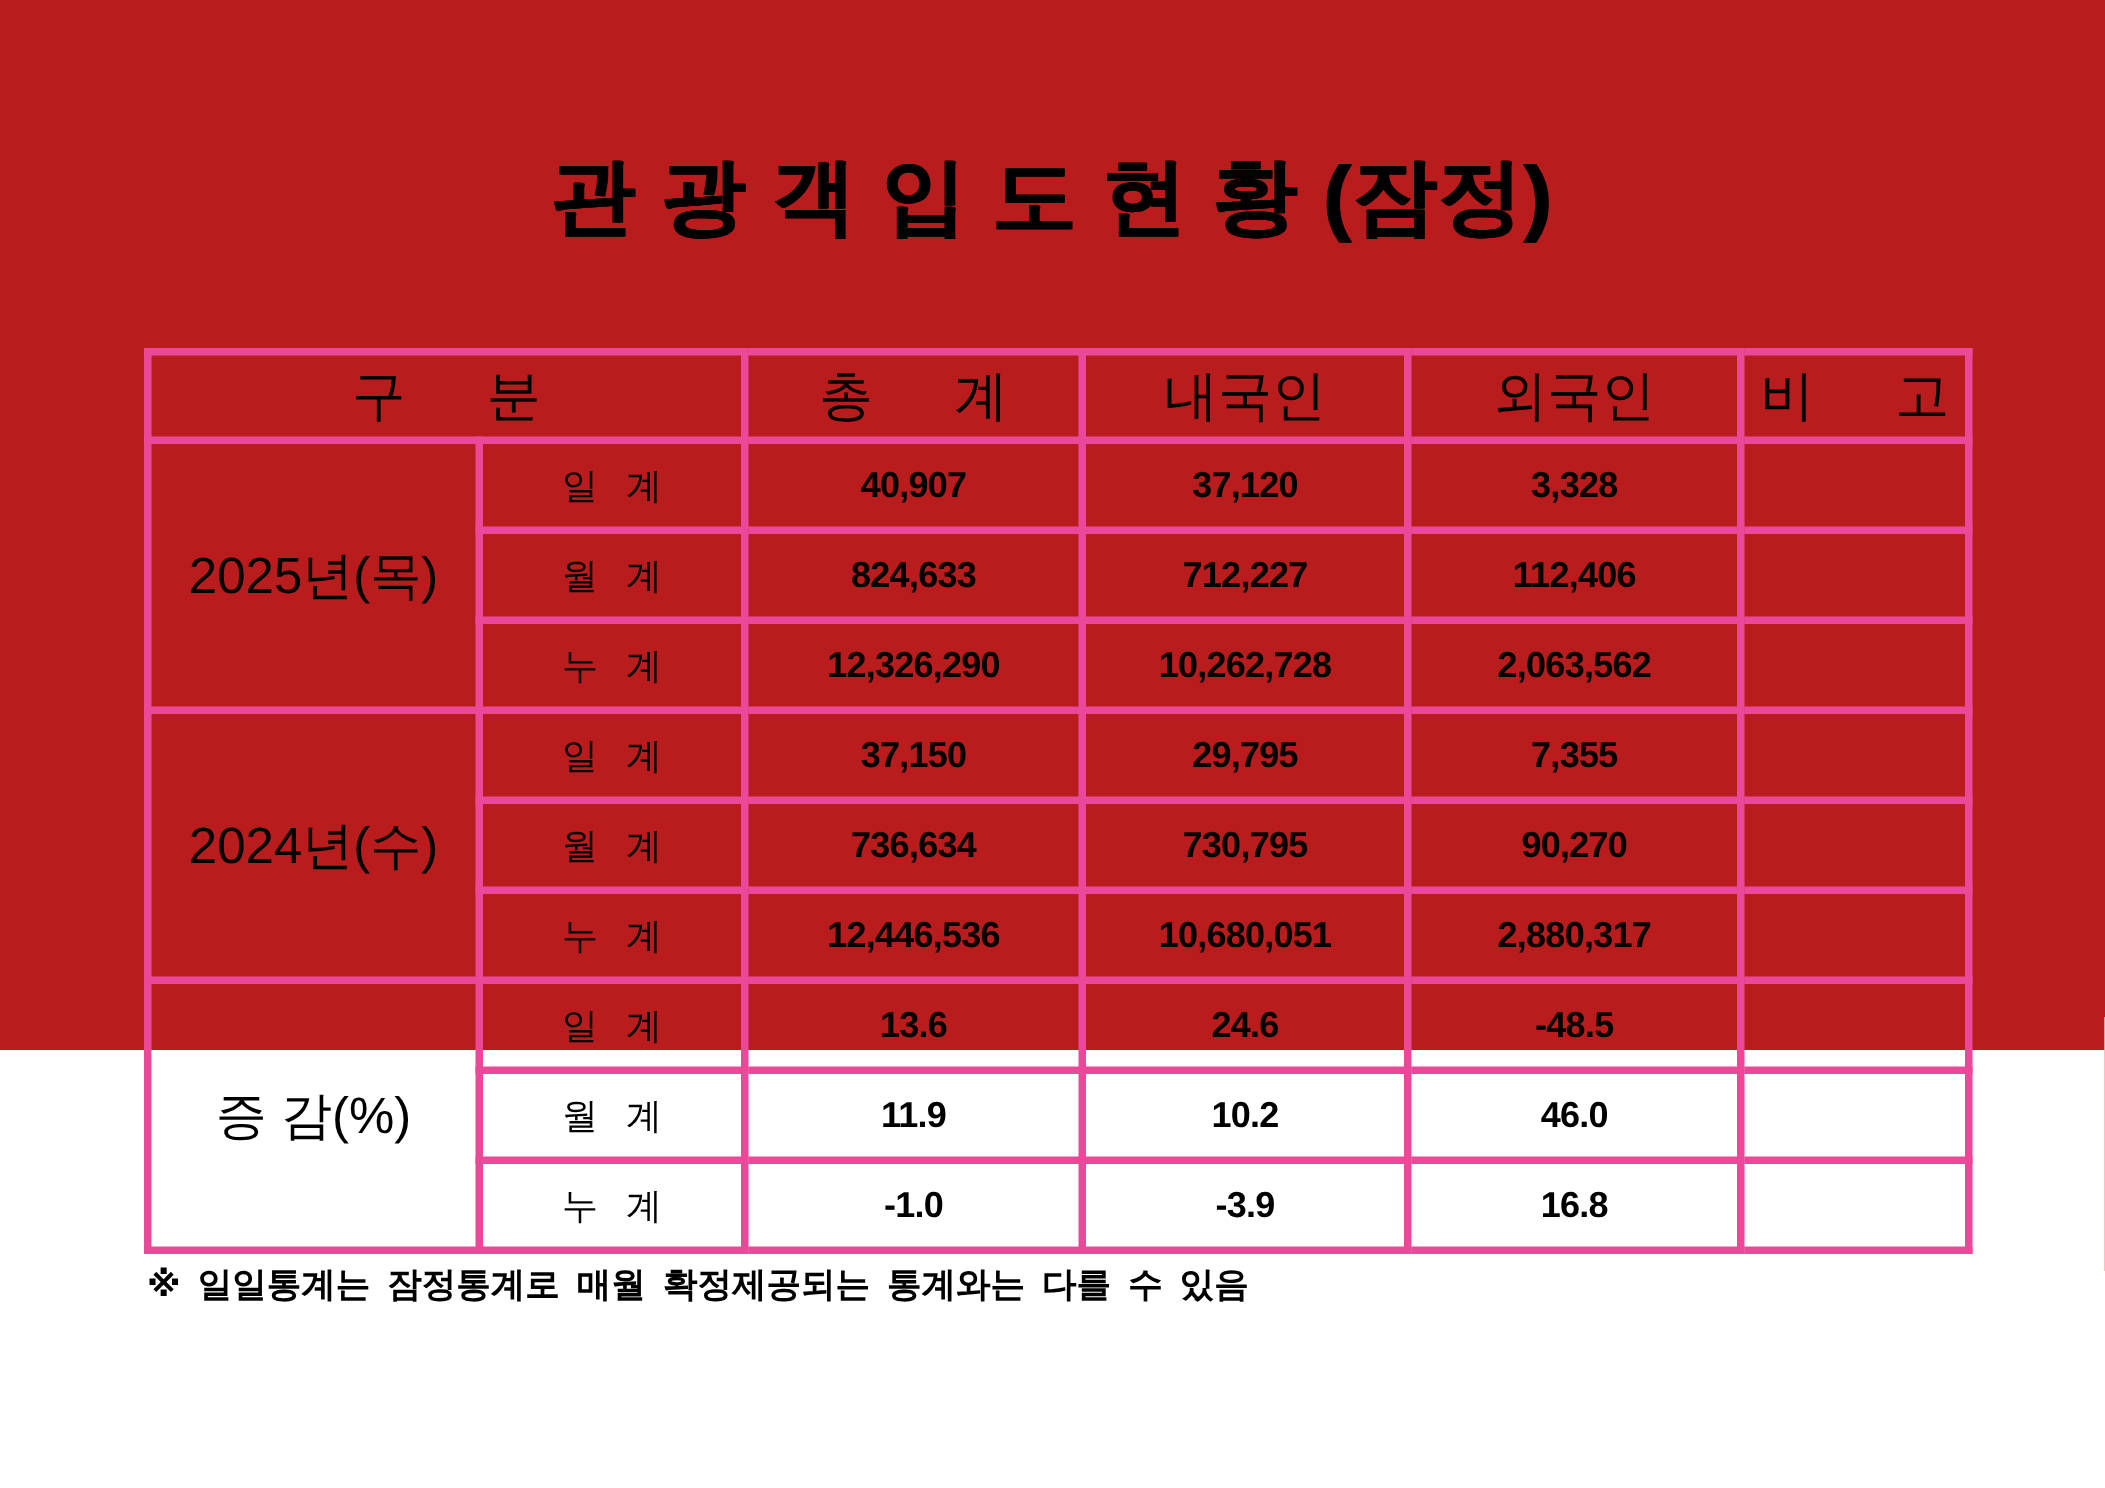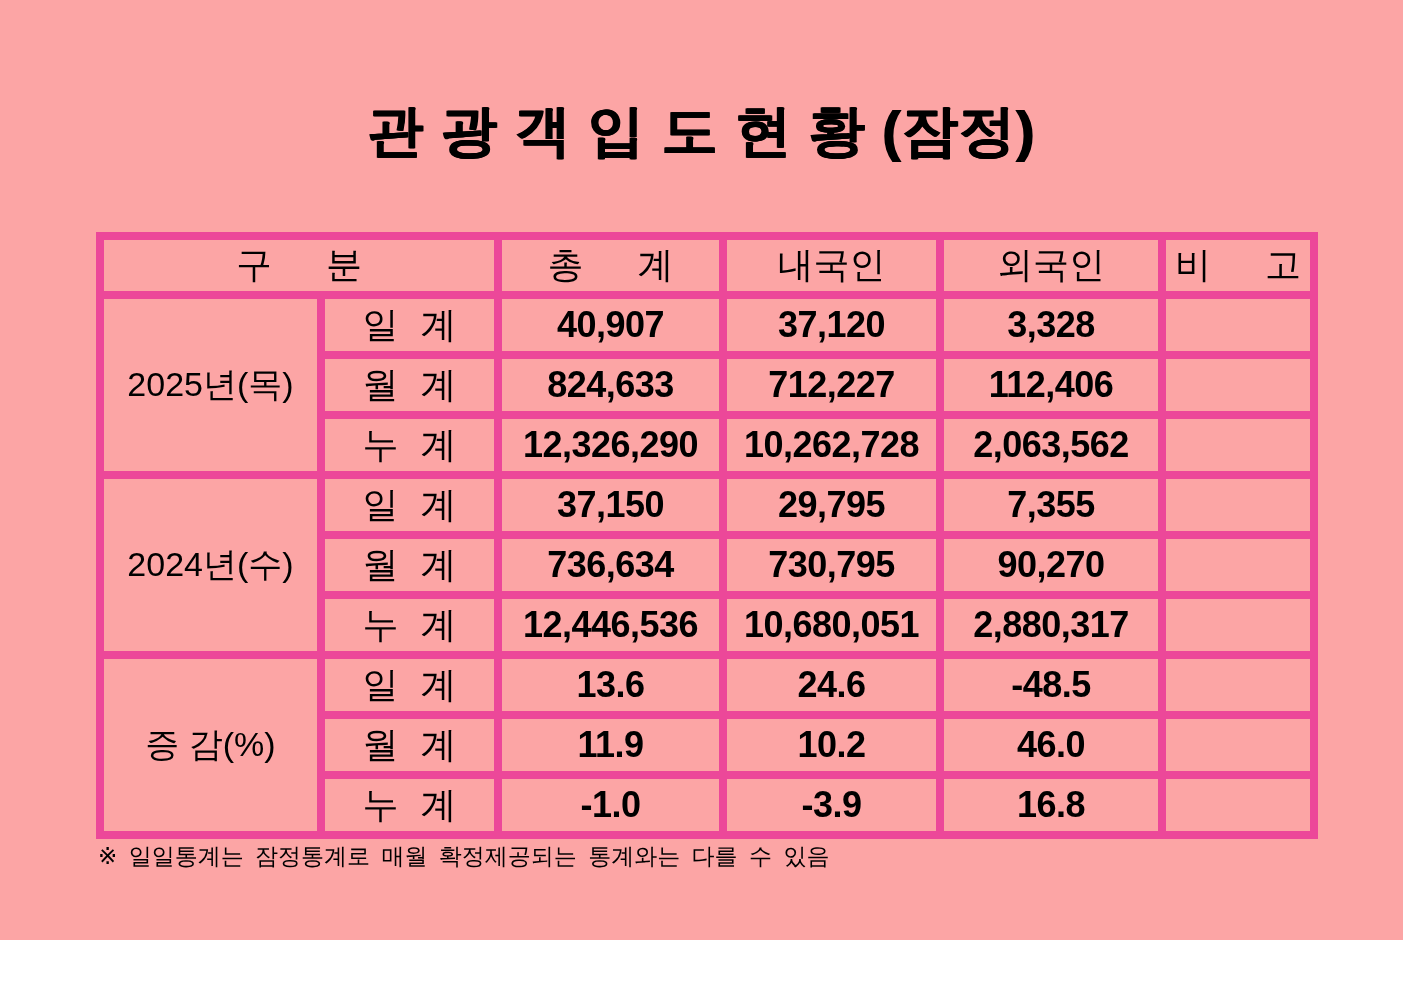--- a/index.html
+++ b/index.html
@@ -3,21 +3,21 @@
 <meta charset="utf-8">
 <style>
   * { margin: 0; padding: 0; box-sizing: border-box; }
   html, body {
     width: 1403px; height: 992px;
     background: #ffffff;
     font-family: "Liberation Sans", "DejaVu Sans", sans-serif;
     color: #000000;
     overflow: hidden;
   }
-  .page { position: relative; width: 1403px; height: 940px; background: #fca5a5; }
+  .page { position: relative; width: 1403px; height: 700px; background: #b91c1c; }
 
   .title {
     position: absolute;
     top: 94px; left: 0; width: 1403px;
     text-align: center;
     font-size: 56px;
     font-weight: bold;
     letter-spacing: 1px;
     text-shadow: 0.7px 0 #000, -0.7px 0 #000;
     white-space: pre;
@@ -33,42 +33,42 @@
   }
 
   table.stats {
     position: absolute;
     left: 96px; top: 232px;
     width: 1214px;
     border-collapse: collapse;
     table-layout: fixed;
   }
   table.stats th, table.stats td {
-    border: 8px solid #ec4899;
+    border: 5px solid #ec4899;
     text-align: center;
     vertical-align: middle;
     padding: 0;
     overflow: hidden;
     white-space: pre;
   }
   tr.head   { height: 59px; }
   tr.datarow { height: 60px; }
   tr.sep th, tr.sep td { border-top: 3px solid #000; }
 
   th { font-weight: normal; font-size: 36px; }
   .th-wide { word-spacing: 44px; }
   .grp { font-size: 34px; font-weight: normal; }
-  .sub { font-size: 36px; font-weight: normal; word-spacing: 12px; }
-  .num { font-size: 36px; font-weight: bold; letter-spacing: -0.5px; }
+  .sub { font-size: 24px; font-weight: normal; word-spacing: 12px; }
+  .num { font-size: 24px; font-weight: bold; letter-spacing: -0.5px; }
 
   .footnote {
     position: absolute;
     left: 98px; top: 841px;
     font-size: 23px;
-    font-weight: normal;
+    font-weight: bold;
     word-spacing: 5px;
     white-space: pre;
   }
 </style>
 </head>
 <body>
 
 <div class="page">
 
   <h1 class="title">관 광 객 입 도 현 황 (잠정)</h1>

